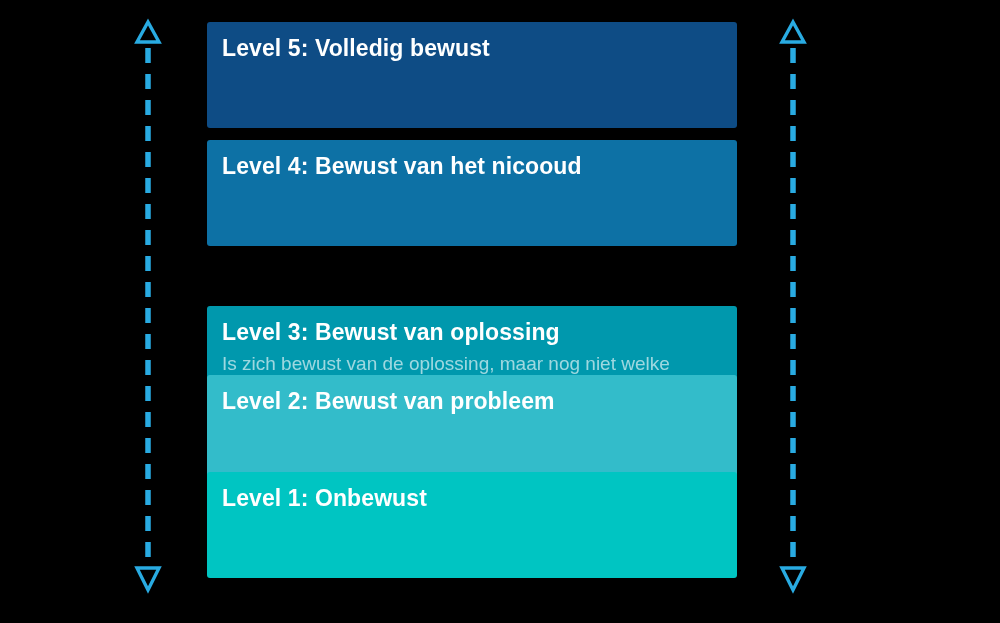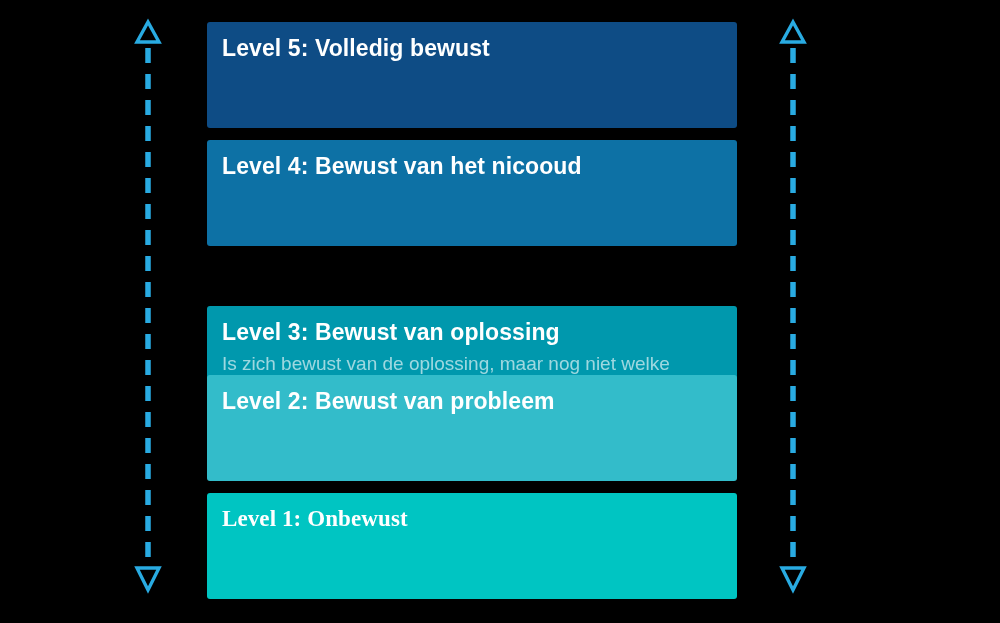--- a/index.html
+++ b/index.html
@@ -41,21 +41,21 @@
     margin-top: 3px;
   }
   .watermark {
     color: rgba(255, 255, 255, 0.13);
     font-size: 19px;
   }
   .box-5 { top: 22px; }
   .box-4 { top: 140px; }
   .box-3 { top: 270px; margin-top: 36px; }
   .box-2 { top: 375px; }
-  .box-1 { top: 493px; font-family: Liberation Serif, serif; }
+  .box-1 { top: 472px; }
   .arrow-svg {
     position: absolute;
     top: 12px;
     width: 40px;
     height: 585px;
   }
   .arrow-left  { left: 128px; }
   .arrow-right { left: 773px; }
   .arrow-svg .head {
     fill: none;

